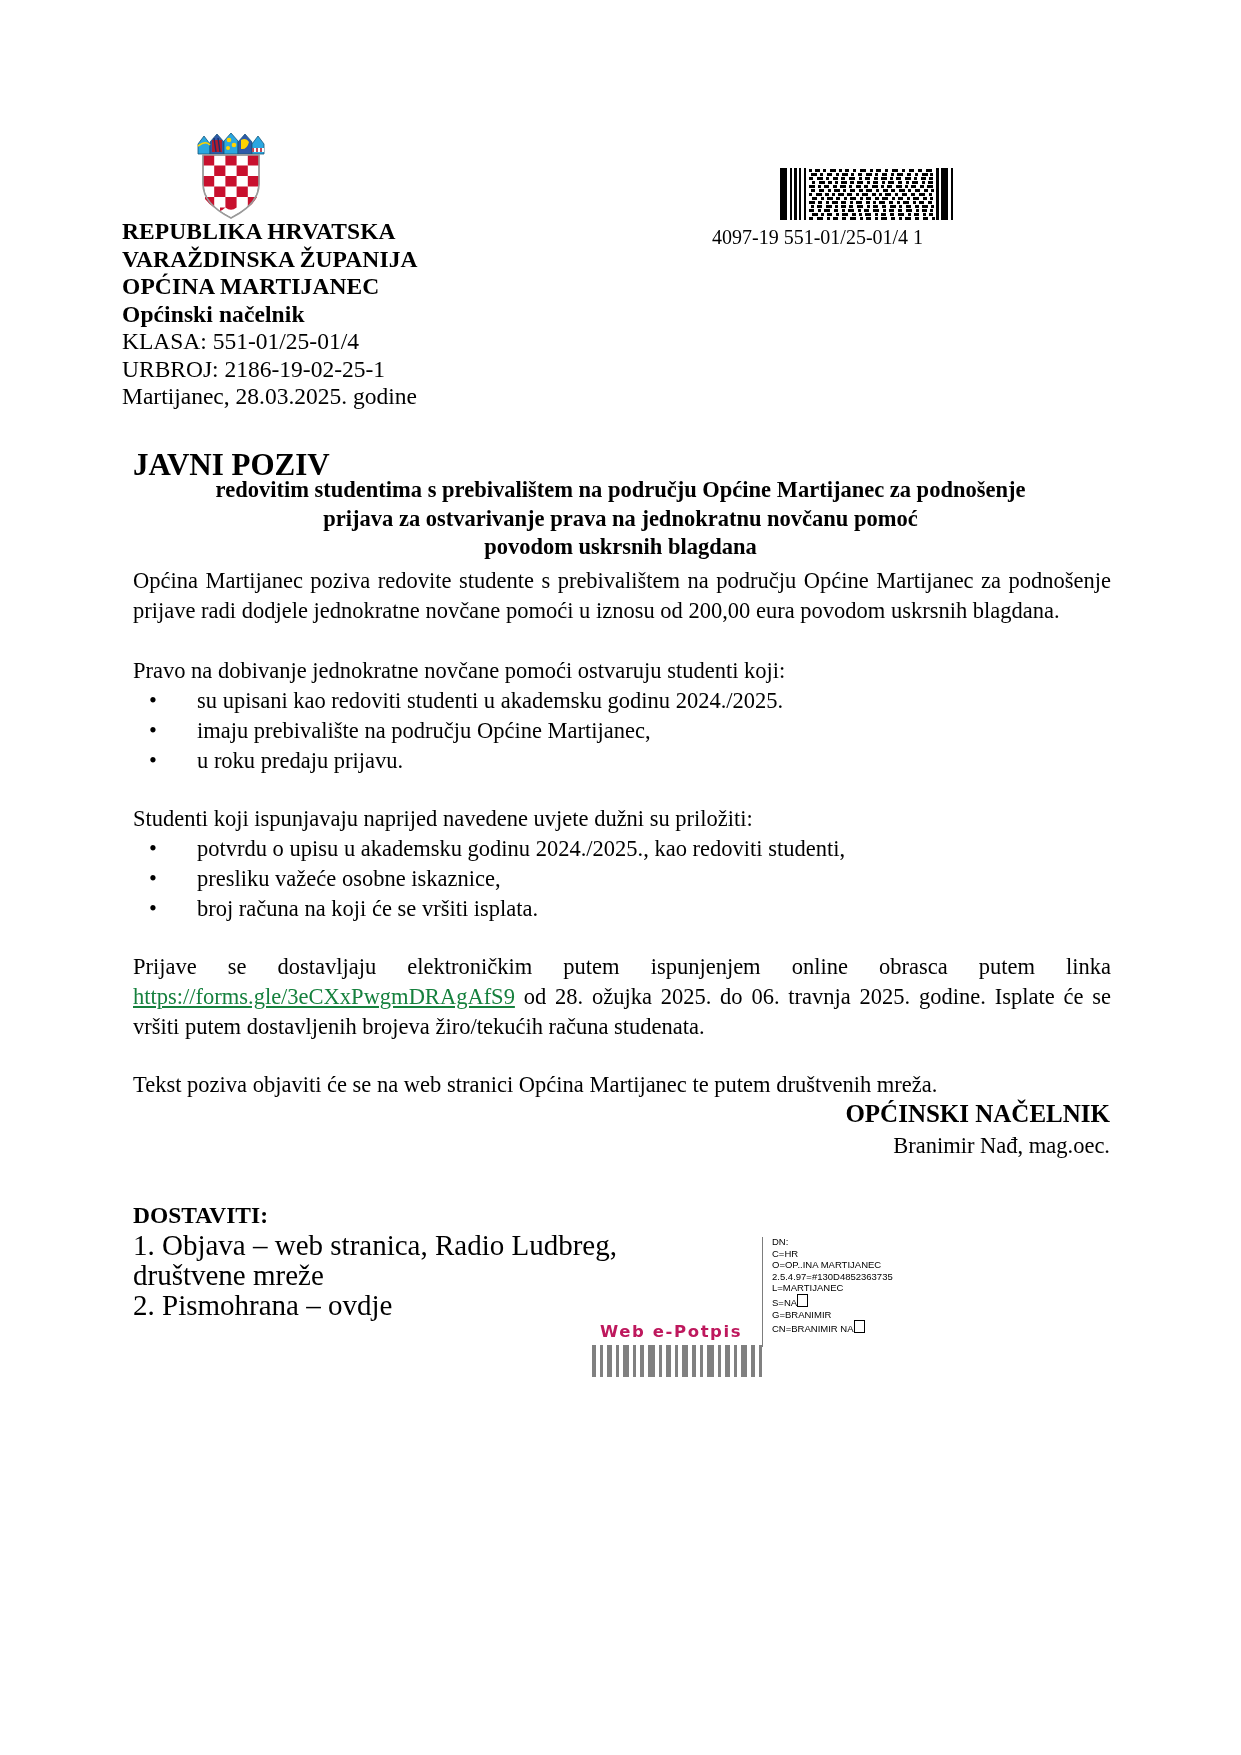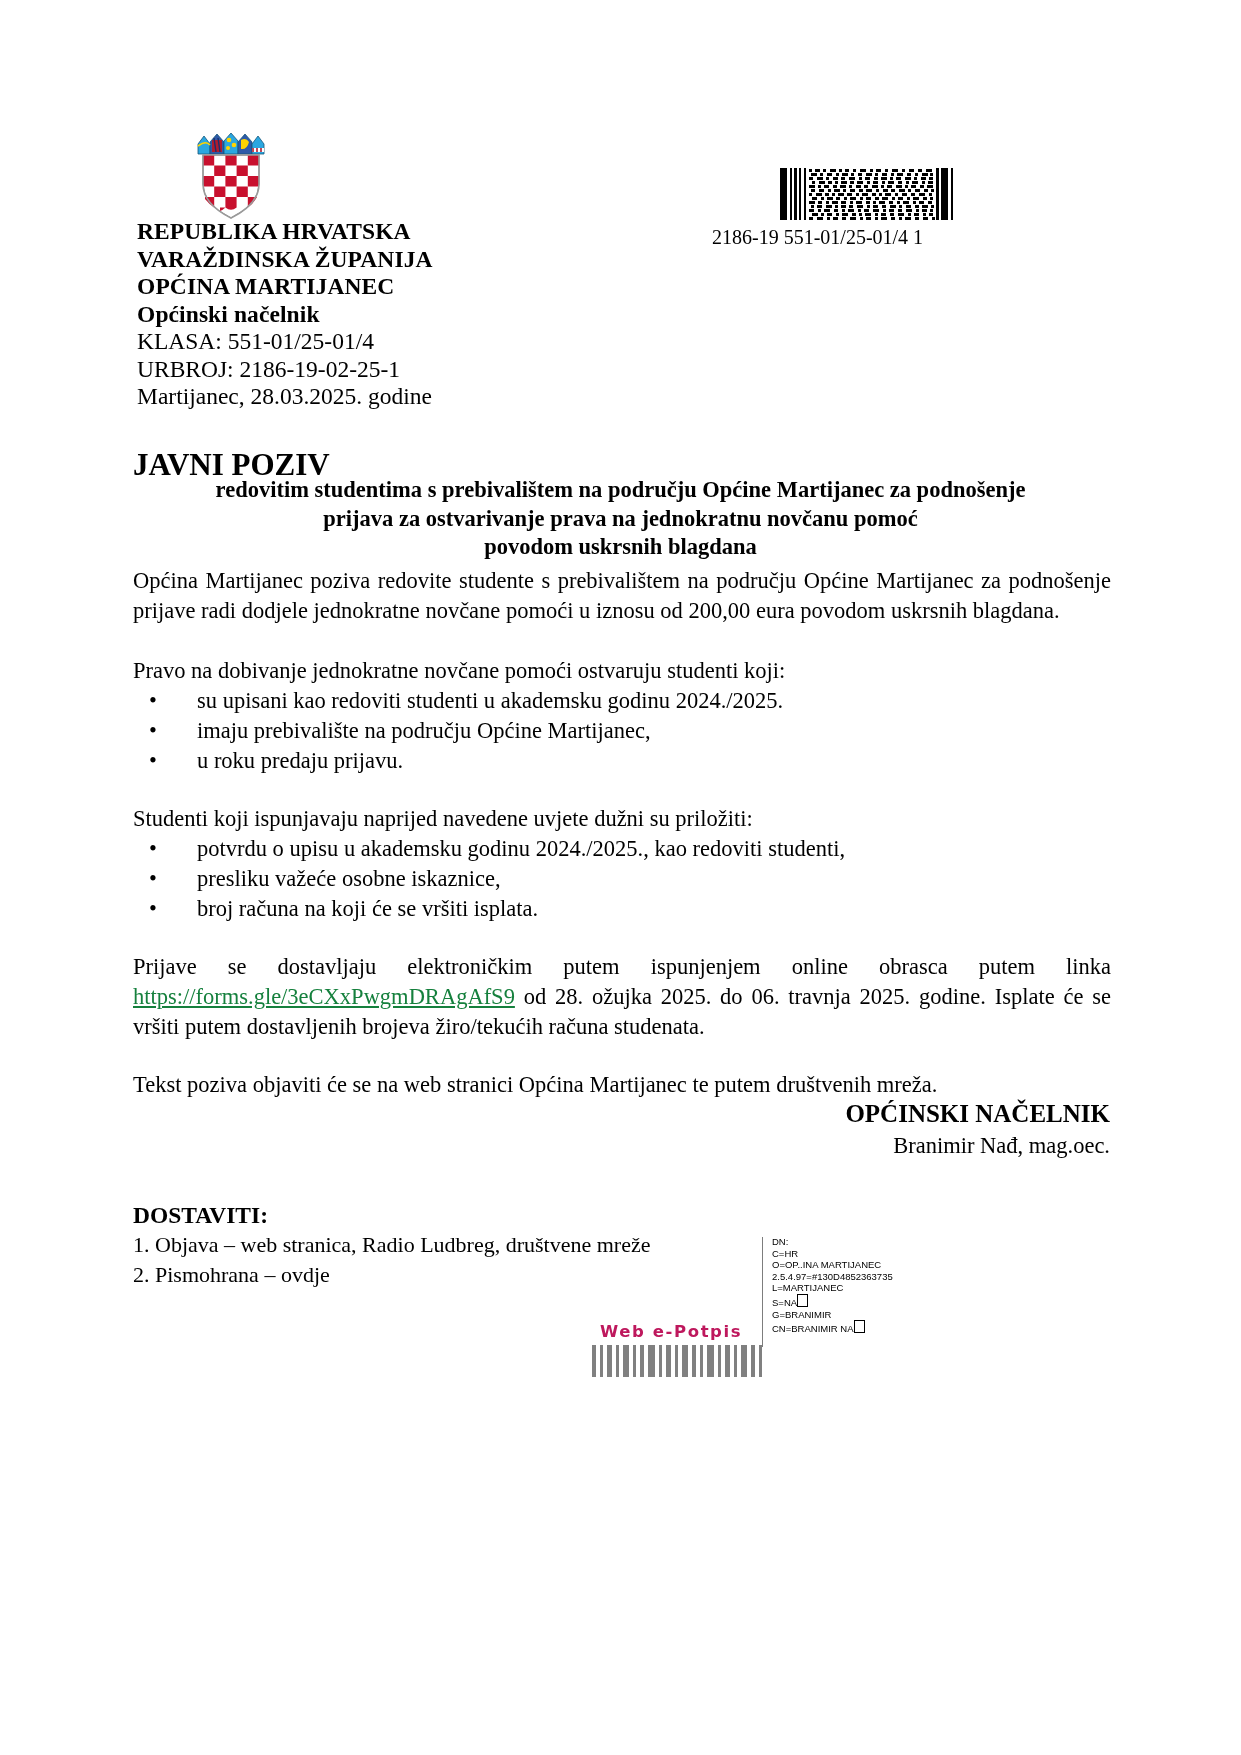--- a/index.html
+++ b/index.html
@@ -9,21 +9,21 @@
     font-family:"Liberation Serif","DejaVu Serif",serif;
     color:#000000;
     position:relative;
     overflow:hidden;
   }
   .page{position:relative;width:1241px;height:1755px;}
 
   
   .coat{position:absolute;left:192px;top:128px;width:78px;height:92px;}
   .header-block{
-    position:absolute;left:137px;top:218px;width:560px;
+    position:absolute;left:122px;top:218px;width:560px;
     font-size:23.5px;line-height:27.5px;
   }
   .header-block .hb-bold{font-weight:bold;letter-spacing:.1px;}
   .header-block .hb-norm{font-weight:normal;}
 
   
   .barcode-wrap{position:absolute;left:778px;top:168px;width:180px;}
   .barcode{height:52px;width:180px;display:block;}
   .barcode-num{
     position:absolute;left:712px;top:225px;width:300px;
@@ -67,21 +67,21 @@
   .sig{
     position:absolute;left:500px;top:1098px;width:610px;
     text-align:right;
   }
   .sig .sig-title{font-weight:bold;font-size:25px;line-height:32px;}
   .sig .sig-name{font-size:22.5px;line-height:32px;}
 
   
   .dostaviti{position:absolute;left:133px;top:1200px;width:600px;}
   .dostaviti .dv-head{font-weight:bold;font-size:23.5px;line-height:30px;}
-  .dostaviti .dv-item{font-size:22px;line-height:30px;}
+  .dostaviti .dv-item{font-size:29px;line-height:30px;}
 
   
   .estamp{
     position:absolute;left:592px;top:1237px;width:320px;height:130px;
     font-family:"Liberation Sans","DejaVu Sans",sans-serif;
   }
   .estamp .es-l1{font-size:15.5px;line-height:18px;}
   .estamp .es-l2{font-size:15.5px;line-height:18px;padding-left:10px;}
   .estamp .es-date{font-size:15.5px;line-height:18px;padding-top:6px;}
   .estamp .es-dt{font-size:15.5px;line-height:18px;padding-left:10px;}
@@ -386,21 +386,21 @@
         <rect x="103" y="49" width="6" height="3"></rect>
           <rect x="113" y="49" width="4" height="3"></rect>
           <rect x="121" y="49" width="3" height="3"></rect>
         <rect x="127" y="49" width="6" height="3"></rect>
           <rect x="137" y="49" width="4" height="3"></rect>
           <rect x="145" y="49" width="5" height="3"></rect>
         <rect x="154" y="49" width="3" height="3"></rect>
       </g>
     </svg>
   </div>
-  <div class="barcode-num">2186-19 551-01/25-01/4 1</div>
+  <div class="barcode-num">4097-19 551-01/25-01/4 1</div>
 
   <div class="title">JAVNI POZIV</div>
   <div class="subtitle">
     <div>redovitim studentima s prebivalištem na području Općine Martijanec za podnošenje</div>
     <div>prijava za ostvarivanje prava na jednokratnu novčanu pomoć</div>
     <div>povodom uskrsnih blagdana</div>
   </div>
 
   <div class="body-area">
     <p class="just">Općina Martijanec poziva redovite studente s prebivalištem na području Općine Martijanec za podnošenje prijave radi dodjele jednokratne novčane pomoći u iznosu od 200,00 eura povodom uskrsnih blagdana.</p>

